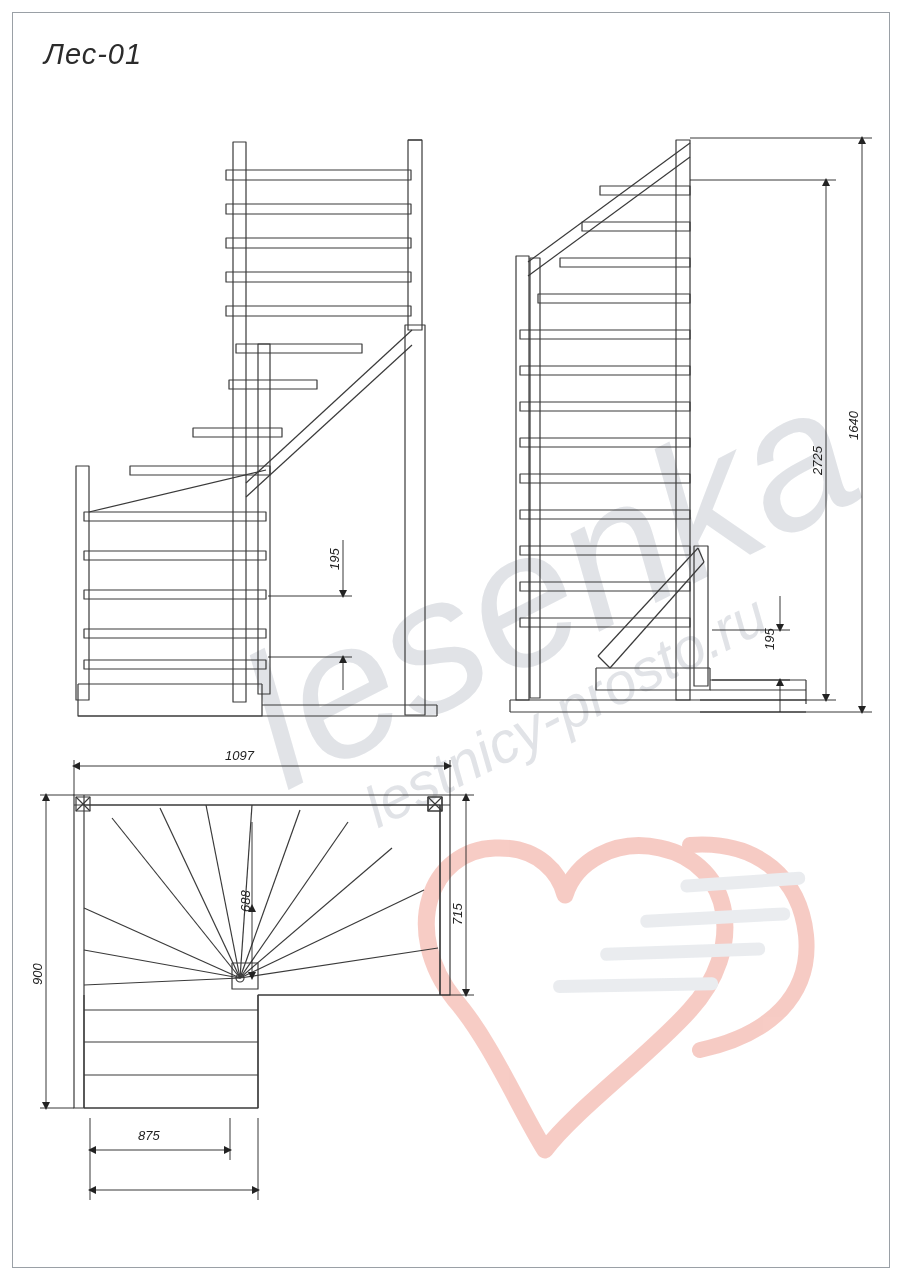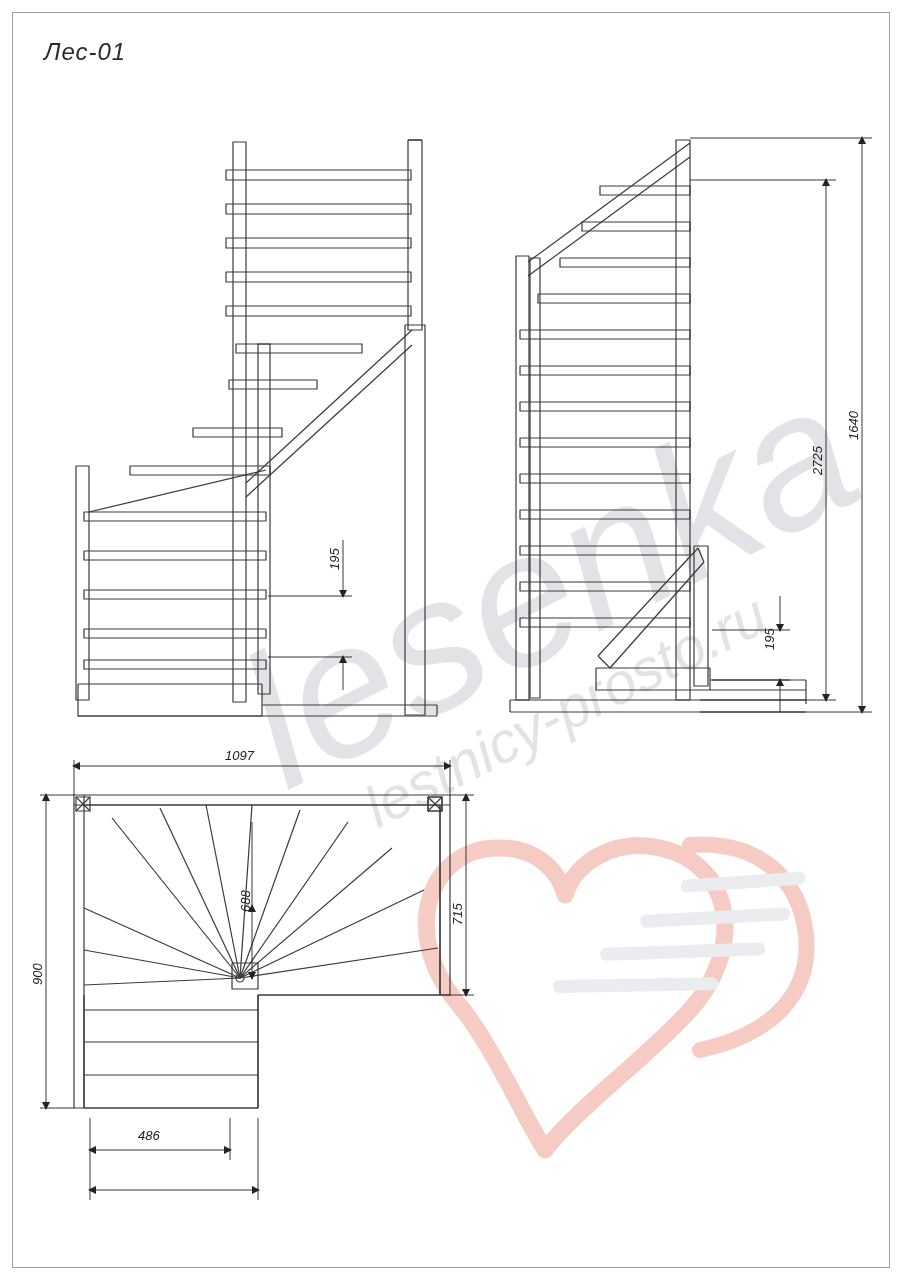--- a/index.html
+++ b/index.html
@@ -24,21 +24,21 @@
     width: 878px;
     height: 1256px;
     border: 1px solid #9aa0a6;
     box-sizing: border-box;
   }
   #title {
     position: absolute;
     left: 44px;
     top: 38px;
     font-family: "Liberation Sans", sans-serif;
-    font-size: 24px;
+    font-size: 29px;
     font-style: italic;
     letter-spacing: 1px;
     color: #2b2b2b;
     white-space: nowrap;
   }
   svg.layer {
     position: absolute;
     left: 0;
     top: 0;
     width: 902px;
@@ -320,16 +320,16 @@
       <path d="M258 1118 V 1200"></path>
       <path d="M96 1186 l-8 4 l8 4" fill="#222" stroke="none"></path>
       <path d="M252 1186 l8 4 l-8 4" fill="#222" stroke="none"></path>
     </g>
   </svg>
 
   <div class="dim-label" style="left:225px; top:748px;">1097</div>
   <div class="dim-label vert" style="left:30px; top:985px;">900</div>
   <div class="dim-label vert" style="left:450px; top:925px;">715</div>
   <div class="dim-label vert" style="left:238px; top:912px;">688</div>
-  <div class="dim-label" style="left:138px; top:1128px;">486</div>
+  <div class="dim-label" style="left:138px; top:1128px;">875</div>
   <div class="dim-label" style="left:144px; top:1168px;"></div>
 
 </div>
 
 </body></html>

